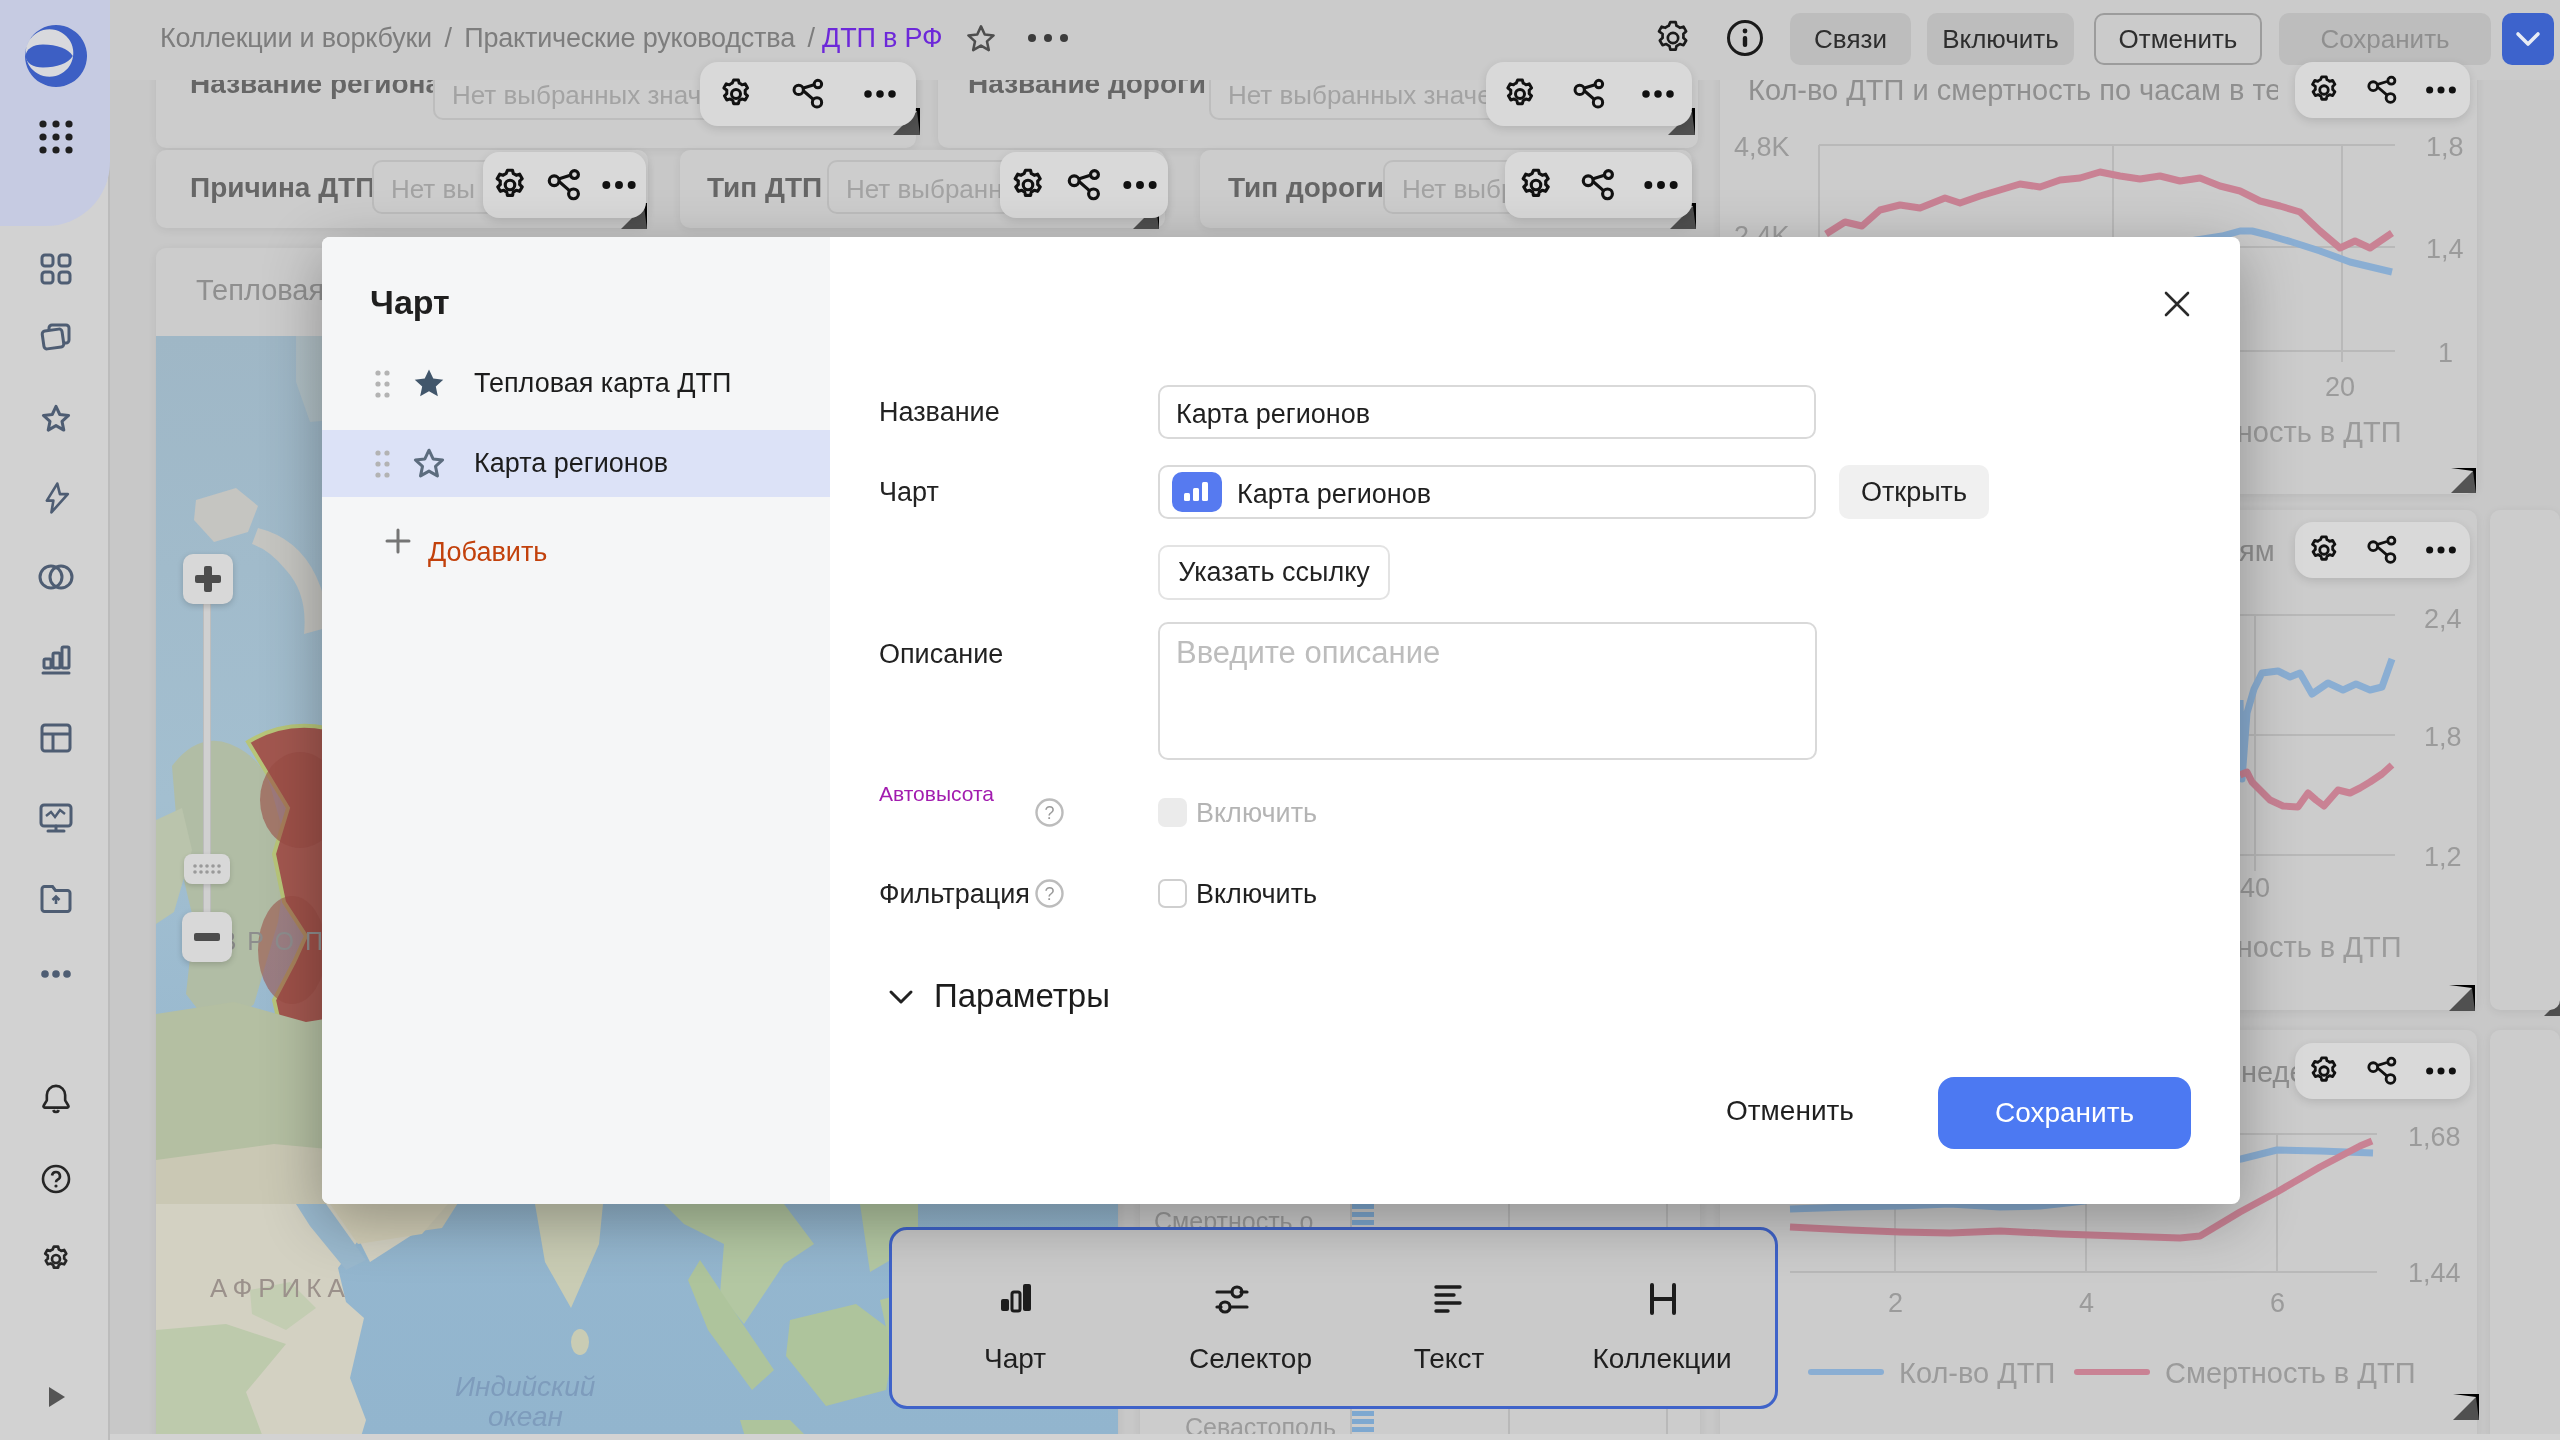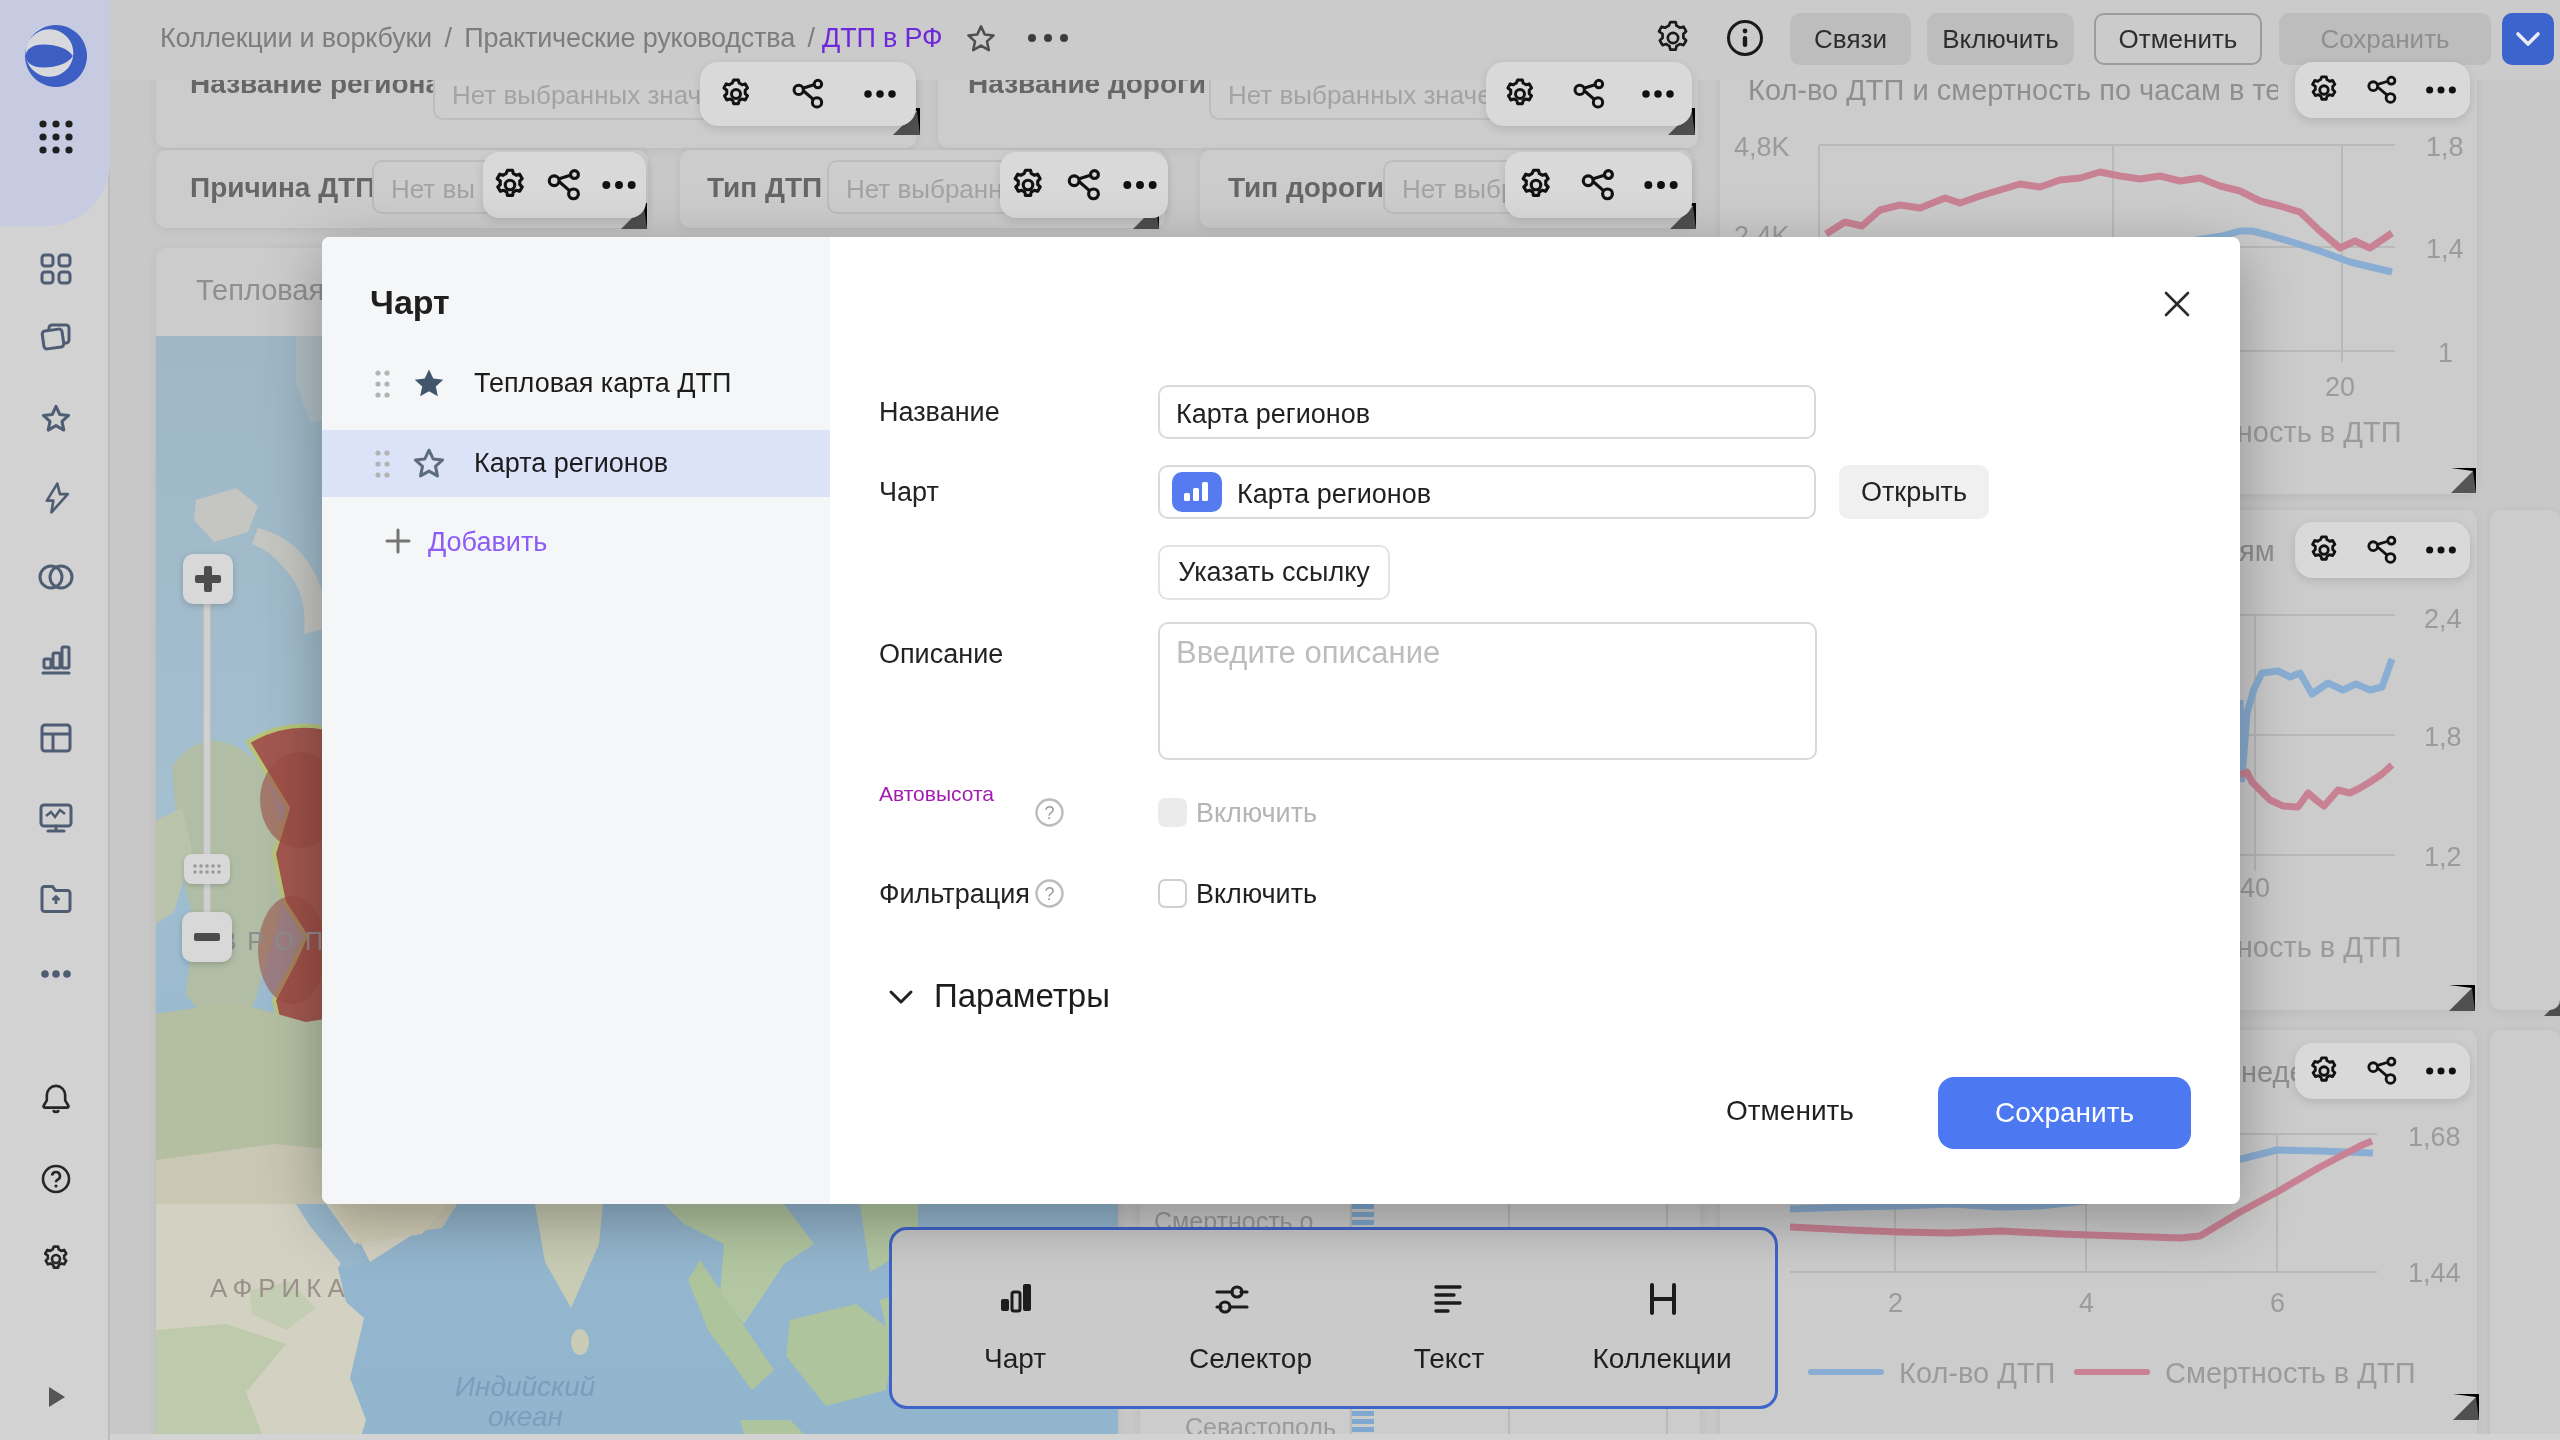--- a/index.html
+++ b/index.html
@@ -488,21 +488,21 @@
       <circle cx="13" cy="27" r="2.6"></circle>
   </svg>
   <svg class="abs" style="left:88px;top:208px" width="38" height="38" viewBox="0 0 24 24" fill="none" stroke="#5c6c7e" stroke-width="1.9" stroke-linejoin="round">
     <path d="M12 3.3l2.6 5.5 6 0.62-4.5 4.1 1.25 6-5.35-3.05-5.35 3.05 1.25-6-4.5-4.1 6-0.62z"></path>
   </svg>
   <div class="abs" style="left:152px;top:211px;font-size:27px;color:#1c1c1c">Карта регионов</div>
 
   <svg class="abs" style="left:62px;top:290px" width="28" height="28" viewBox="0 0 28 28" stroke="#757575" stroke-width="3" stroke-linecap="round">
     <path d="M14 3 v22 M3 14 h22"></path>
   </svg>
-  <div class="abs" style="left:106px;top:290px;font-size:27px;color:#8b5cf6">Добавить</div>
+  <div class="abs" style="left:106px;top:300px;font-size:27px;color:#c2410c">Добавить</div>
 
   <svg class="abs" style="left:1840px;top:52px" width="30" height="30" viewBox="0 0 30 30" stroke="#2a2a2a" stroke-width="2.6" stroke-linecap="round">
     <path d="M4 4 L26 26 M26 4 L4 26"></path>
   </svg>
 
   <div class="abs" style="left:557px;top:160px;font-size:27px;color:#222">Название</div>
   <div class="abs" style="left:836px;top:148px;width:658px;height:54px;border:2px solid #d9d9d9;border-radius:10px"></div>
   <div class="abs" style="left:854px;top:162px;font-size:27px;color:#1f1f1f">Карта регионов</div>
 
   <div class="abs" style="left:557px;top:240px;font-size:27px;color:#222">Чарт</div>

